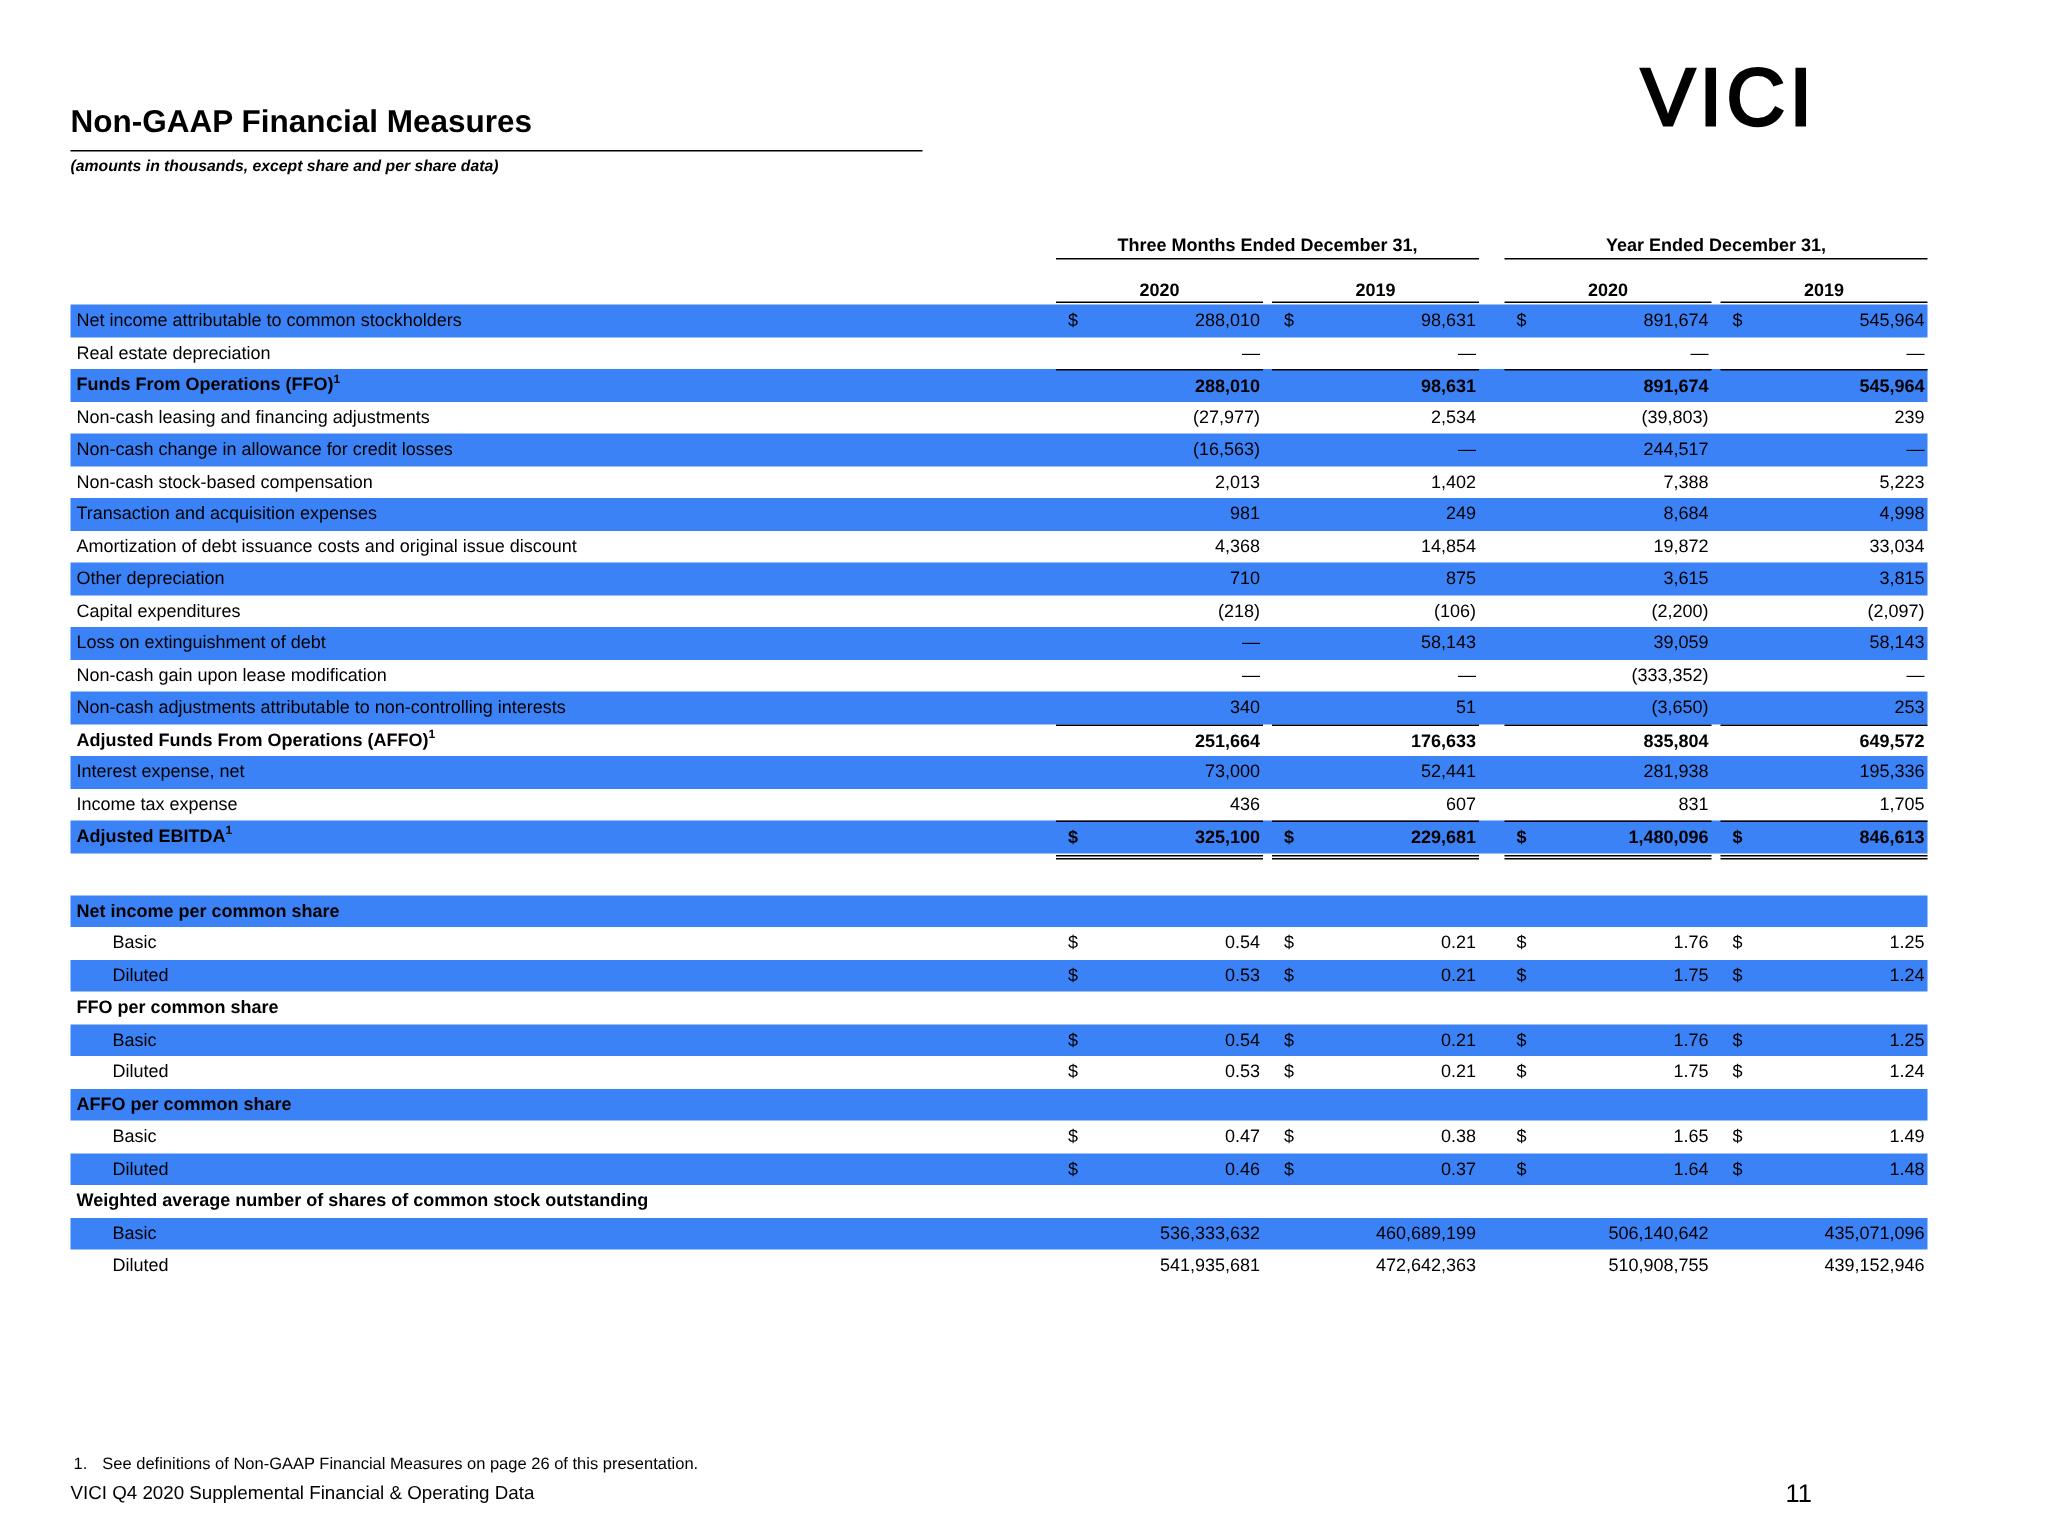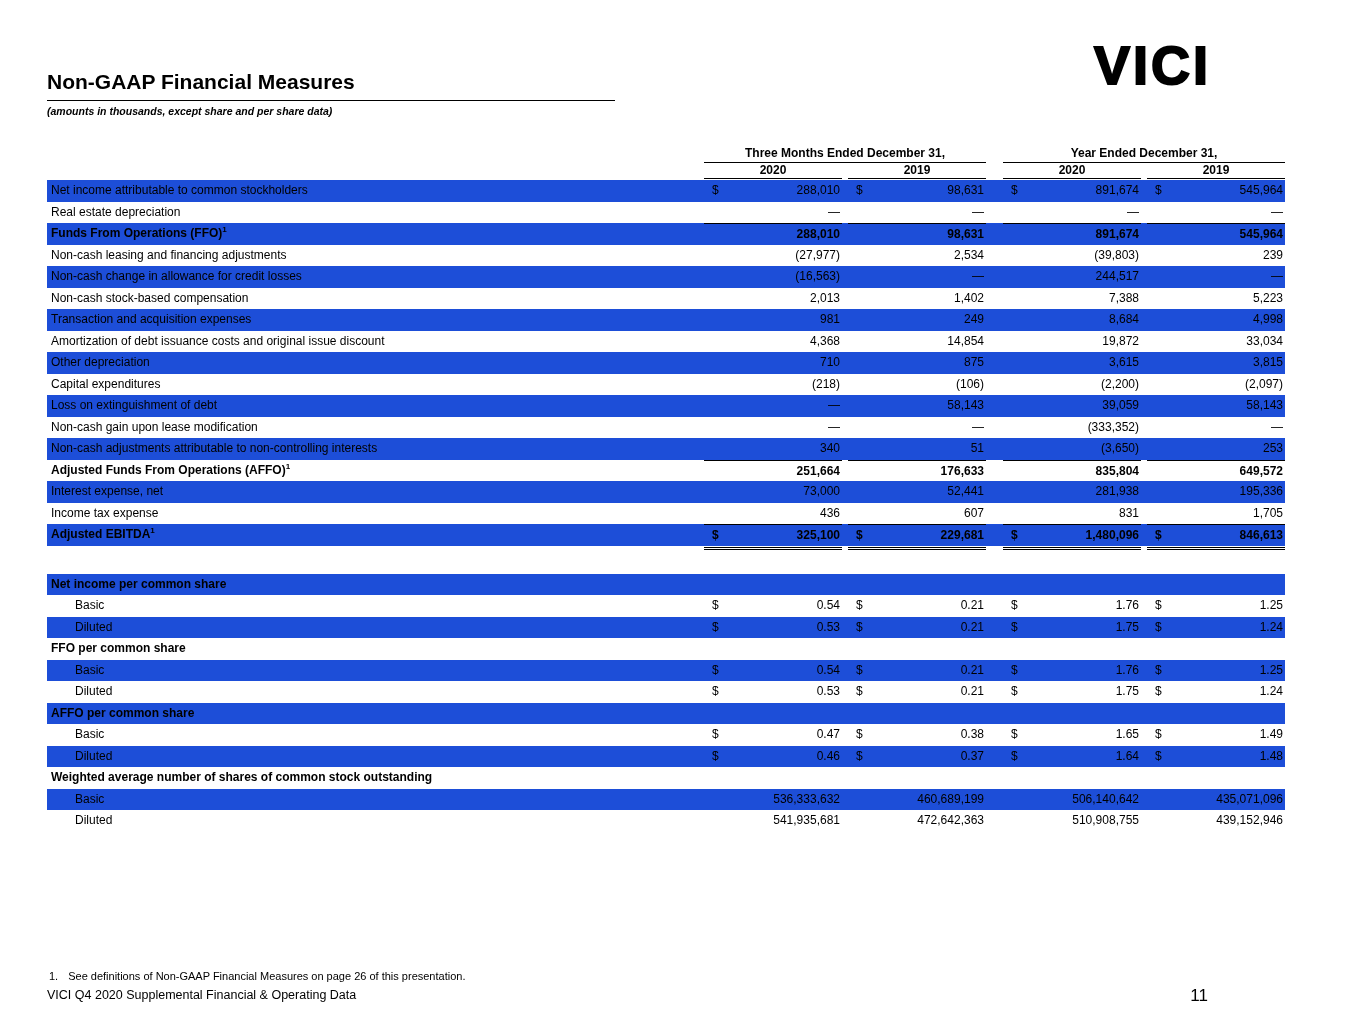--- a/index.html
+++ b/index.html
@@ -29,47 +29,47 @@
     font-size: 10.5px;
     font-weight: bold;
     font-style: italic;
     white-space: nowrap;
   }
   .logo {
     position: absolute;
     top: 38px;
     right: 75px;
     font-size: 54px;
-    font-weight: bold;
+    font-weight: normal;
     letter-spacing: 3px;
     -webkit-text-stroke: 2px #000;
     line-height: 1;
   }
 
   
-  .fin-table { position: absolute; left: 47px; top: 146px; width: 1238px; font-size: 12px; }
+  .fin-table { position: absolute; left: 47px; top: 156px; width: 1238px; font-size: 12px; }
   .grid-row { display: grid; grid-template-columns: 640px 282px 282px; column-gap: 17px; }
   .group { display: grid; grid-template-columns: 138px 138px; column-gap: 6px; }
   .ghead {
     font-weight: bold;
     text-align: center;
     border-bottom: 1px solid #000;
     padding-bottom: 2px;
     white-space: nowrap;
   }
-  .yrow { margin-top: 0; }
+  .yrow { margin-top: 13px; }
   .yhead {
     font-weight: bold;
     text-align: center;
     border-bottom: 1px solid #000;
     padding-bottom: 1px;
   }
   .tbody { margin-top: 1px; }
   .row { height: 21.5px; line-height: 21.5px; }
-  .row.shaded { background: #1d4ed8; }
+  .row.shaded { background: #3b82f6; }
   .row.bold { font-weight: bold; }
   .label { padding-left: 4px; white-space: nowrap; overflow: hidden; }
   .label.indent { padding-left: 28px; }
   .cell { display: flex; justify-content: space-between; padding: 0 2px 0 8px; }
   .row.bt .cell { border-top: 1px solid #000; }
   .row.dbl .cell { border-bottom: 3px double #000; }
   .spacer { height: 28px; }
   sup { font-size: 8px; vertical-align: super; line-height: 0; }
 
   

